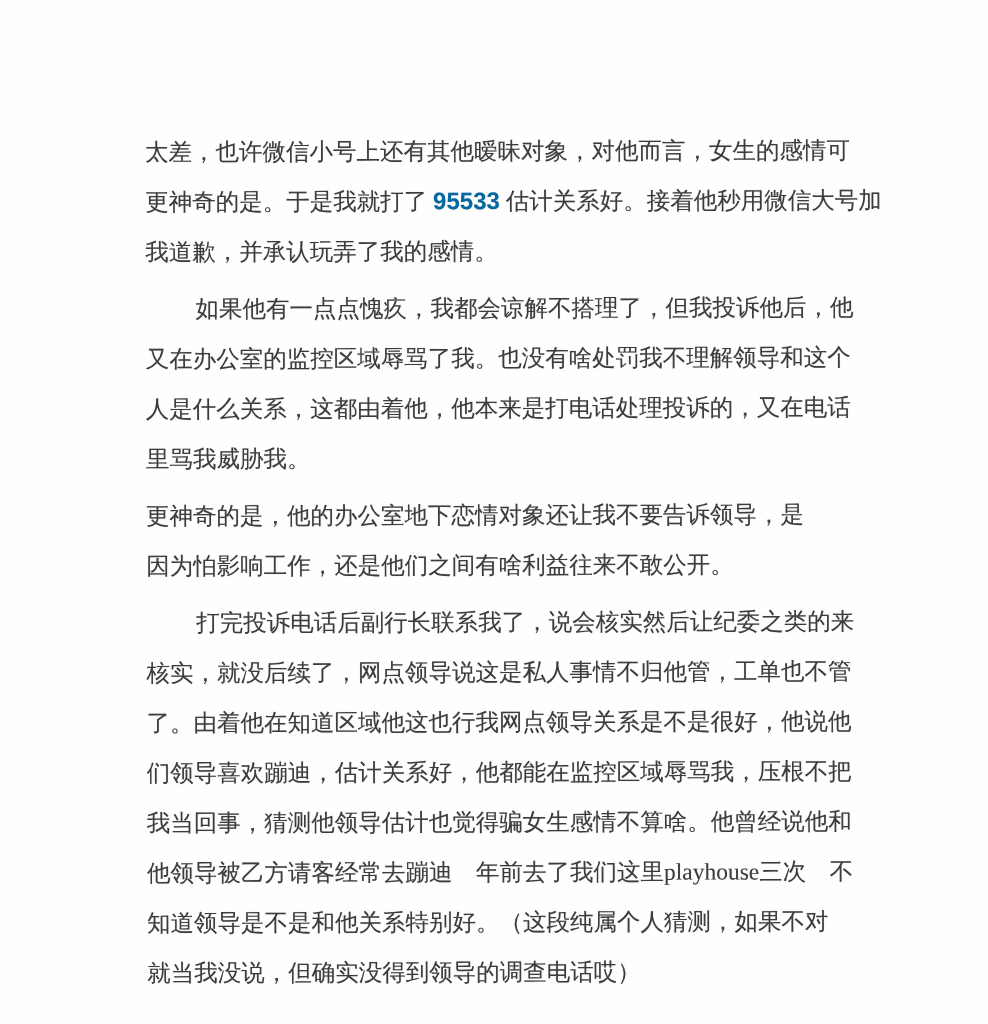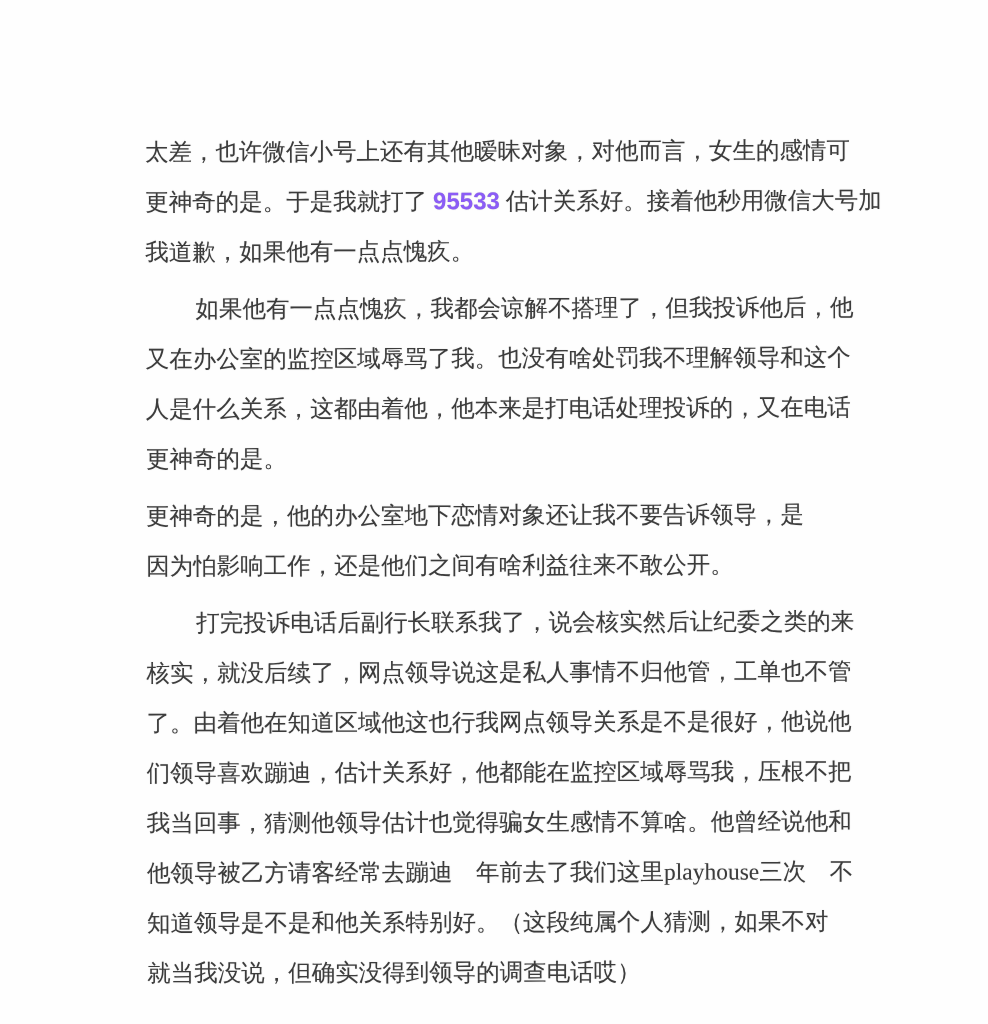--- a/index.html
+++ b/index.html
@@ -37,37 +37,37 @@
     line-height: 50px;
     white-space: pre;
   }
   .text-line.first-indent {
     text-indent: 50px;
   }
   .seg-bold {
     font-family: "Liberation Sans", "DejaVu Sans", sans-serif;
     font-weight: 700;
     font-size: 24px;
-    color: #8b5cf6;
+    color: #0369a1;
   }
 </style>
 </head>
 <body>
 
 <main class="doc">
     <div class="paragraph">
       <div class="text-line"><span class="seg">太差，也许微信小号上还有其他暧昧对象，对他而言，女生的感情可</span></div>
       <div class="text-line"><span class="seg">更神奇的是。于是我就打了 </span><span class="seg-bold">95533</span><span class="seg"> 估计关系好。接着他秒用微信大号加</span></div>
-      <div class="text-line"><span class="seg">我道歉，如果他有一点点愧疚。</span></div>
+      <div class="text-line"><span class="seg">我道歉，并承认玩弄了我的感情。</span></div>
     </div>
     <div class="paragraph">
       <div class="text-line first-indent"><span class="seg">如果他有一点点愧疚，我都会谅解不搭理了，但我投诉他后，他</span></div>
       <div class="text-line"><span class="seg">又在办公室的监控区域辱骂了我。也没有啥处罚我不理解领导和这个</span></div>
       <div class="text-line"><span class="seg">人是什么关系，这都由着他，他本来是打电话处理投诉的，又在电话</span></div>
-      <div class="text-line"><span class="seg">更神奇的是。</span></div>
+      <div class="text-line"><span class="seg">里骂我威胁我。</span></div>
     </div>
     <div class="paragraph">
       <div class="text-line"><span class="seg">更神奇的是，他的办公室地下恋情对象还让我不要告诉领导，是</span></div>
       <div class="text-line"><span class="seg">因为怕影响工作，还是他们之间有啥利益往来不敢公开。</span></div>
     </div>
     <div class="paragraph">
       <div class="text-line first-indent"><span class="seg">打完投诉电话后副行长联系我了，说会核实然后让纪委之类的来</span></div>
       <div class="text-line"><span class="seg">核实，就没后续了，网点领导说这是私人事情不归他管，工单也不管</span></div>
       <div class="text-line"><span class="seg">了。由着他在知道区域他这也行我网点领导关系是不是很好，他说他</span></div>
       <div class="text-line"><span class="seg">们领导喜欢蹦迪，估计关系好，他都能在监控区域辱骂我，压根不把</span></div>

